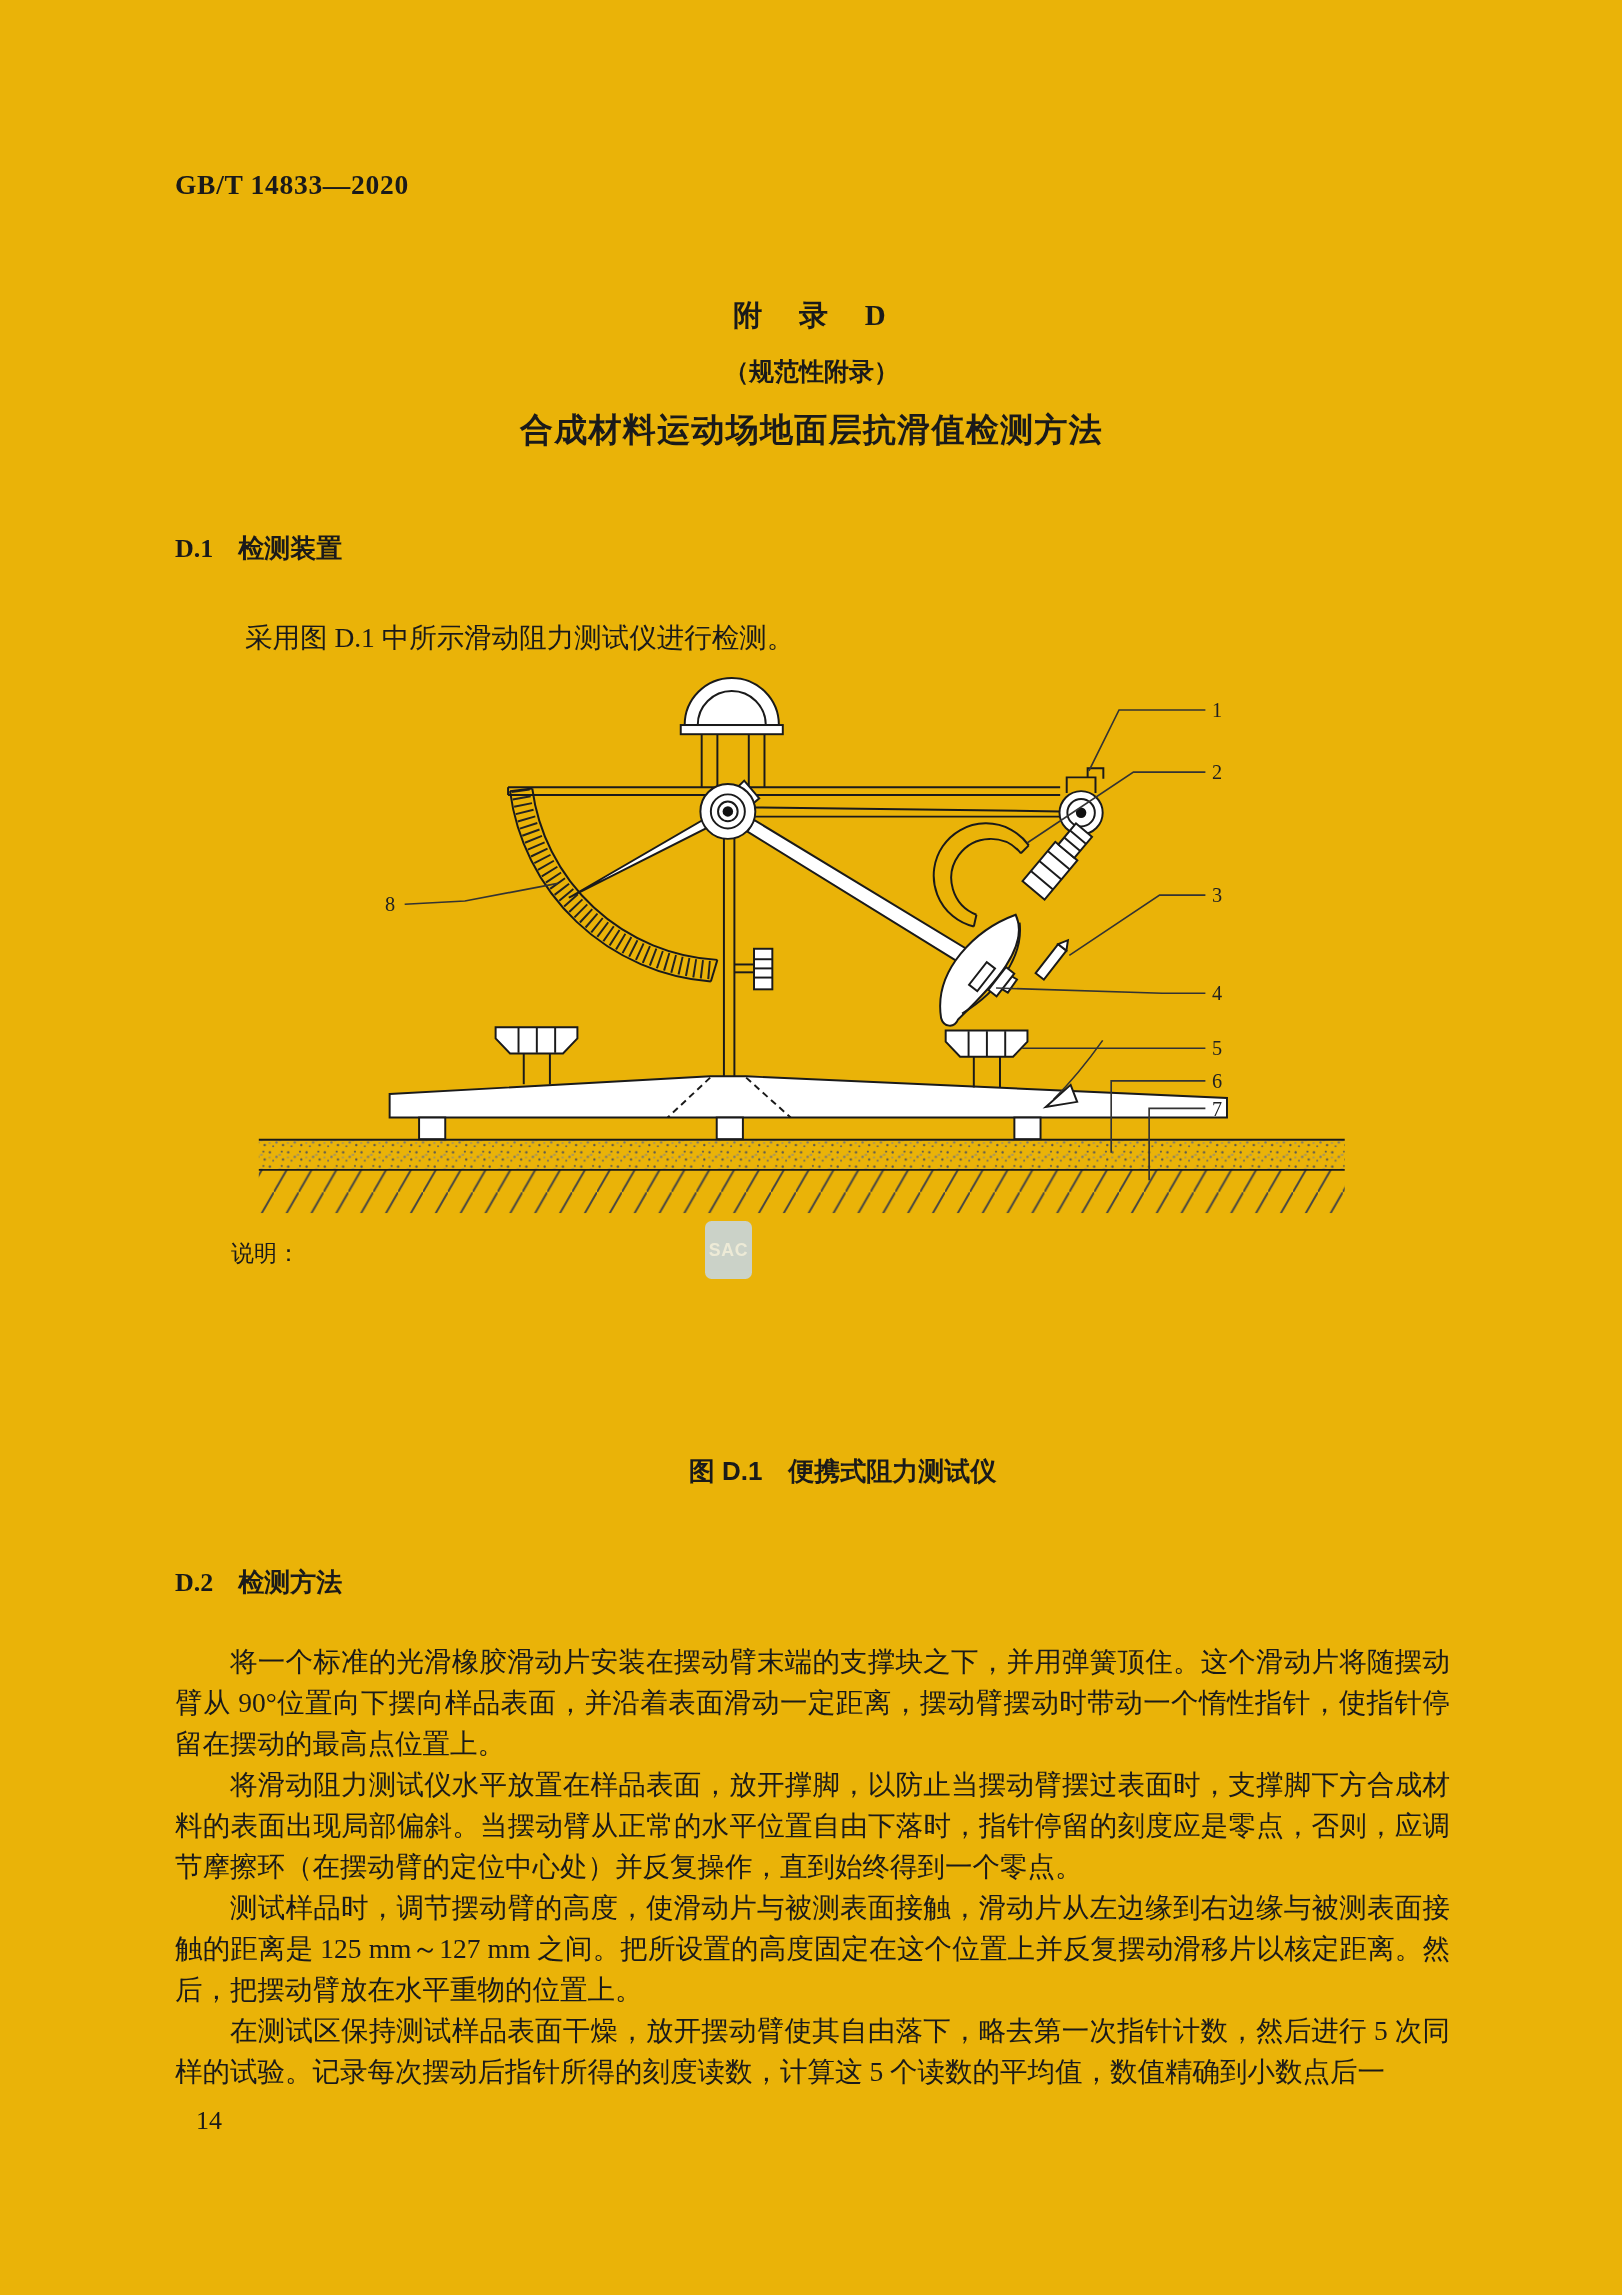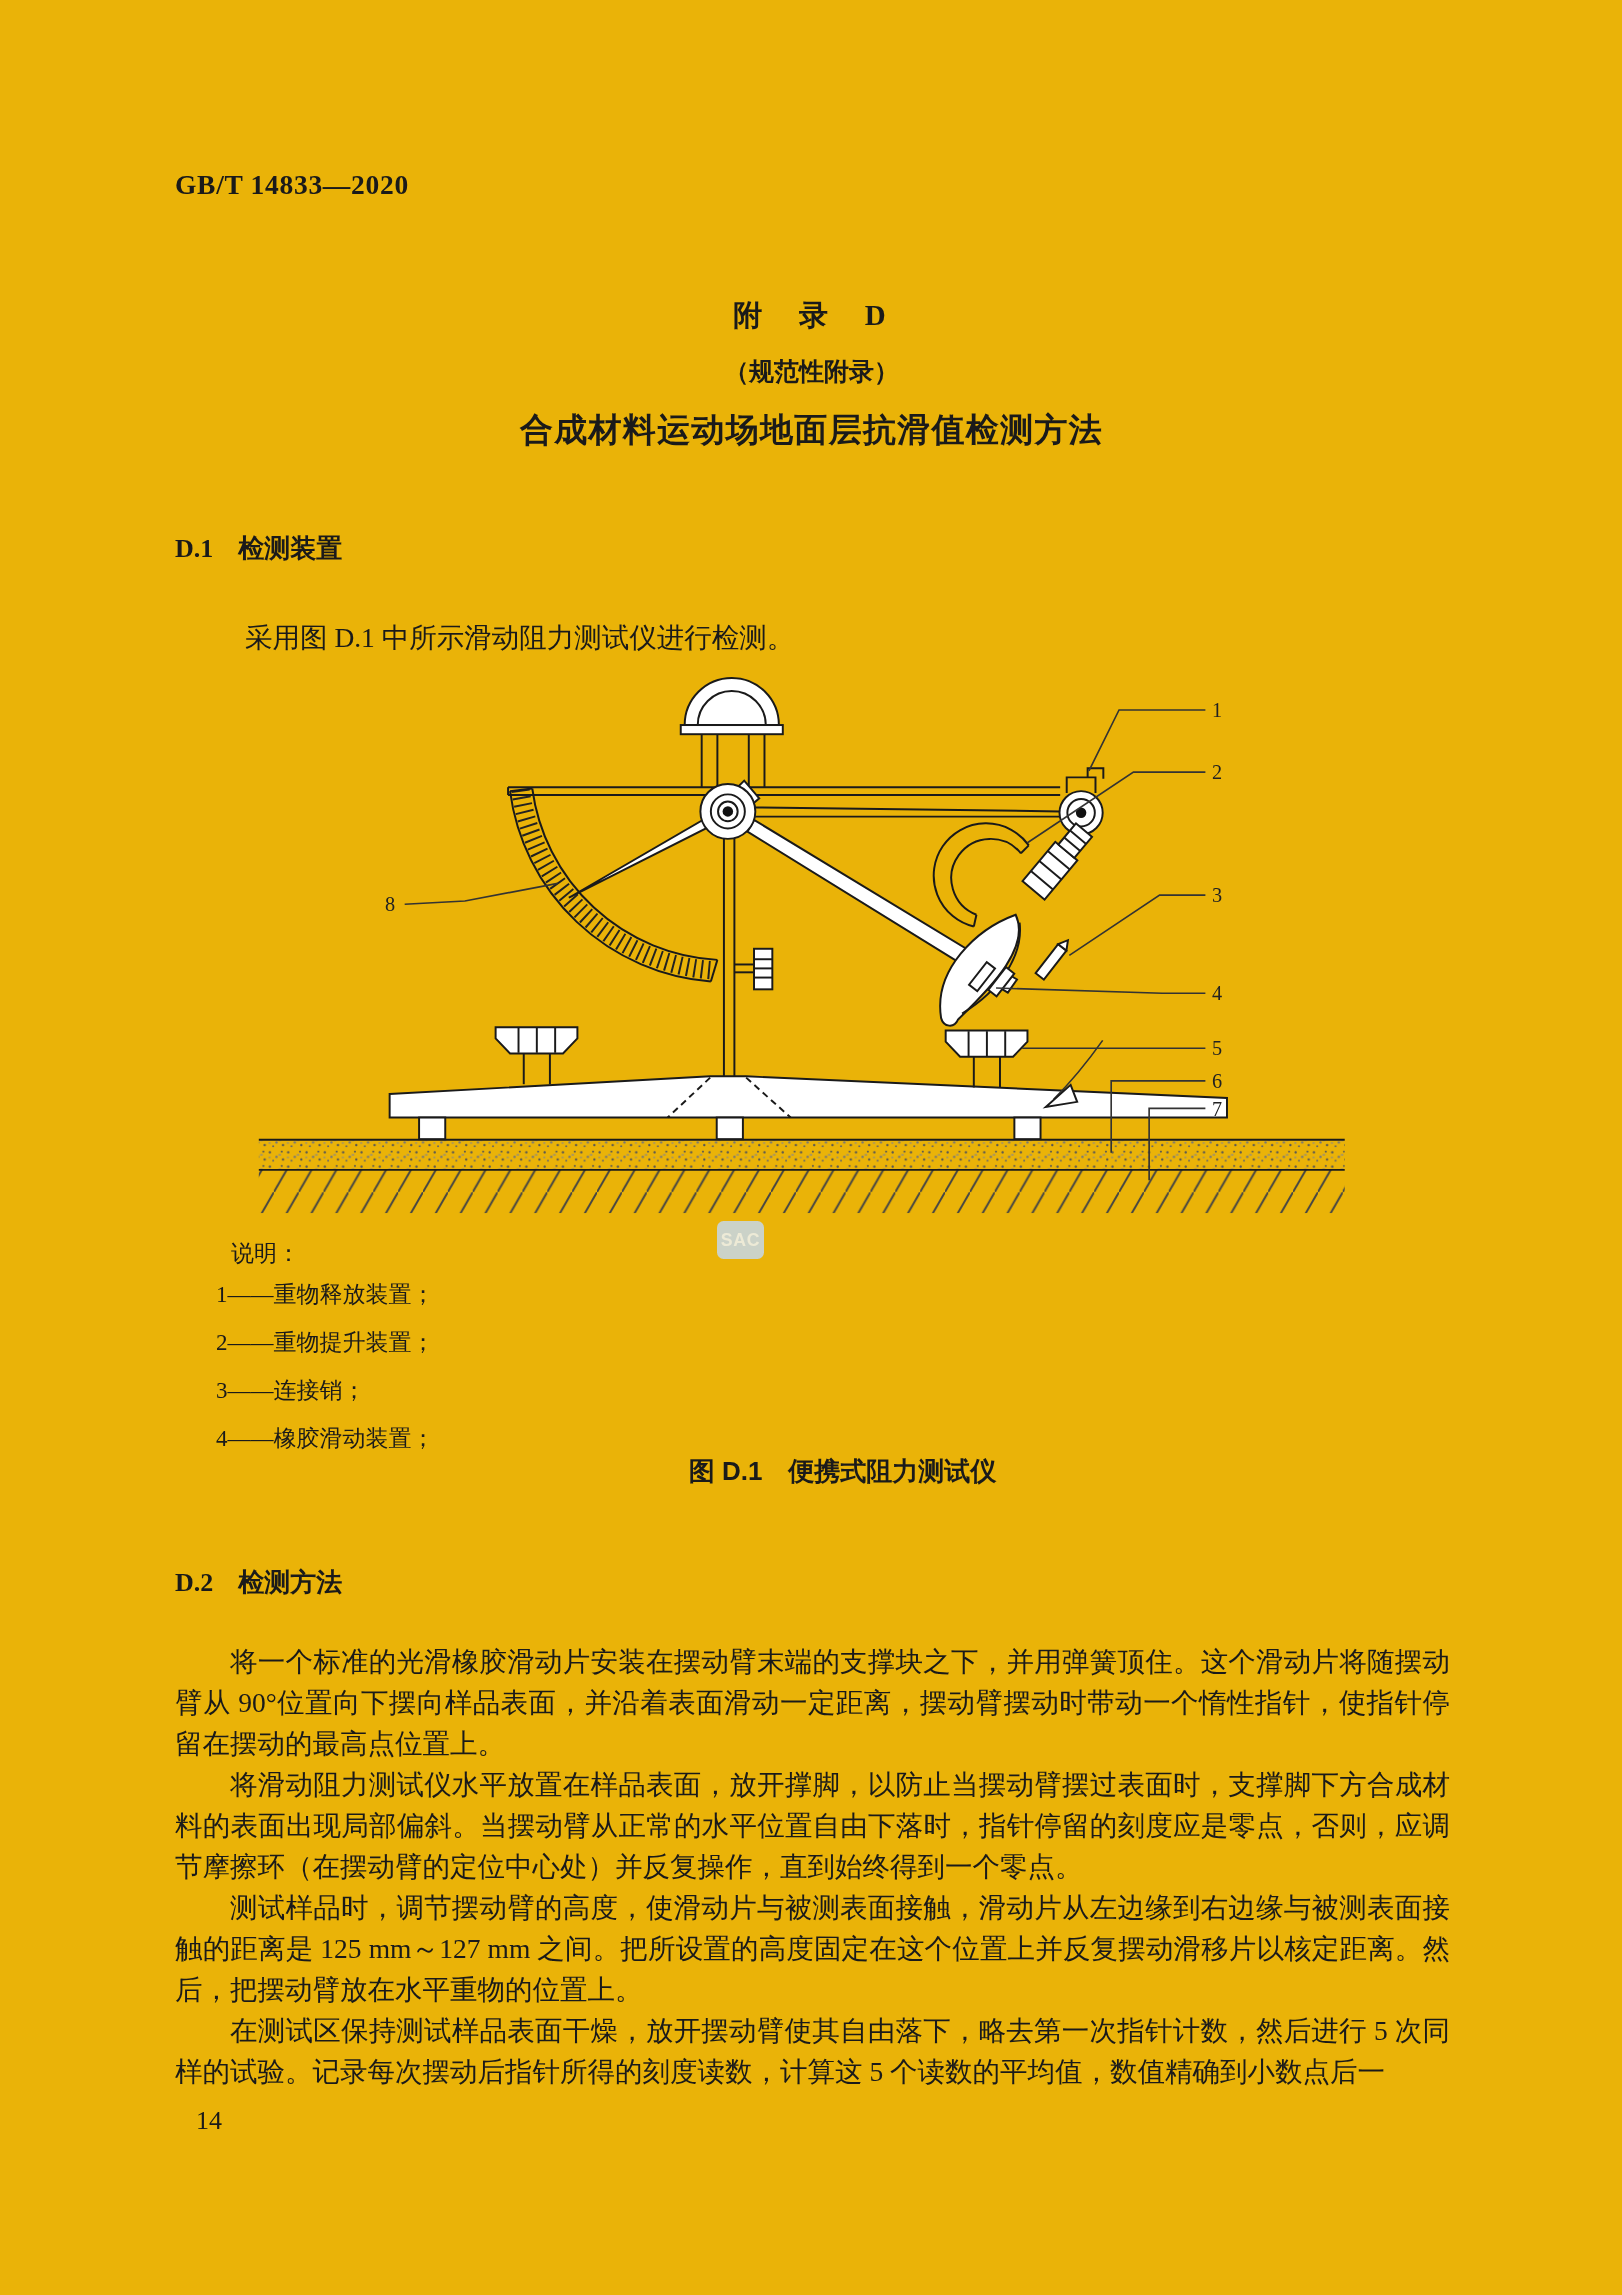--- a/index.html
+++ b/index.html
@@ -36,25 +36,25 @@
     position:absolute; left:0; top:1454px; width:1623px; text-align:center;
     font-size:26px; font-weight:bold; font-family:"Liberation Sans", sans-serif;margin-left:31px;
   }
   .body-text {
     position:absolute; left:175px; top:1641px; width:1275px;
     font-size:27.5px; line-height:41px; text-align:justify;
   }
   .body-text p { margin:0; text-indent:2em; }
   .page-number { position:absolute; left:196px; top:2106px; font-size:26px; }
   .watermark {
-    position:absolute; left:705px; top:1221px; width:47px; height:38px;
+    position:absolute; left:705px; top:1221px; width:47px; height:58px;
     background:#c6d8ea; border-radius:6.5px; opacity:.85;
     display:flex; align-items:center; justify-content:center;
     font-family:"Liberation Sans", sans-serif; font-weight:bold;
-    font-size:17.7px; color:#eef4fb; letter-spacing:0.7px;margin-left:12px;
+    font-size:17.7px; color:#eef4fb; letter-spacing:0.7px;
   }
   .dline { stroke:#1a1a1a; stroke-width:3; fill:none; }
   .dfill { stroke:#1a1a1a; stroke-width:3; fill:#ffffff; }
   .leader { stroke:#333; stroke-width:2.5; fill:none; }
   .callout { font-size:31px; fill:#222; font-family:"Liberation Serif", serif; }
 </style>
 </head>
 <body>
 
 <div class="page">
@@ -238,26 +238,20 @@
       <text class="callout" x="1472" y="583">5</text>
       <text class="callout" x="1472" y="633">6</text>
       <text class="callout" x="1472" y="675">7</text>
       <text class="callout" x="208" y="362">8</text>
     </svg>
   </div>
 
   <div class="watermark">SAC</div>
 
   <div class="legend-label">说明：</div>
-  <div class="legend-col legend-left">
-    <div>1——重物释放装置；</div>
-    <div>2——重物提升装置；</div>
-    <div>3——连接销；</div>
-    <div>4——橡胶滑动装置；</div>
-  </div>
 
   <div class="figure-caption">图 D.1　便携式阻力测试仪</div>
 
   <div class="section-heading h-d2">
     <span class="sec-no">D.2</span><span>检测方法</span>
   </div>
 
   <div class="body-text">
     <p>将一个标准的光滑橡胶滑动片安装在摆动臂末端的支撑块之下，并用弹簧顶住。这个滑动片将随摆动臂从 90°位置向下摆向样品表面，并沿着表面滑动一定距离，摆动臂摆动时带动一个惰性指针，使指针停留在摆动的最高点位置上。</p>
     <p>将滑动阻力测试仪水平放置在样品表面，放开撑脚，以防止当摆动臂摆过表面时，支撑脚下方合成材料的表面出现局部偏斜。当摆动臂从正常的水平位置自由下落时，指针停留的刻度应是零点，否则，应调节摩擦环（在摆动臂的定位中心处）并反复操作，直到始终得到一个零点。</p>

